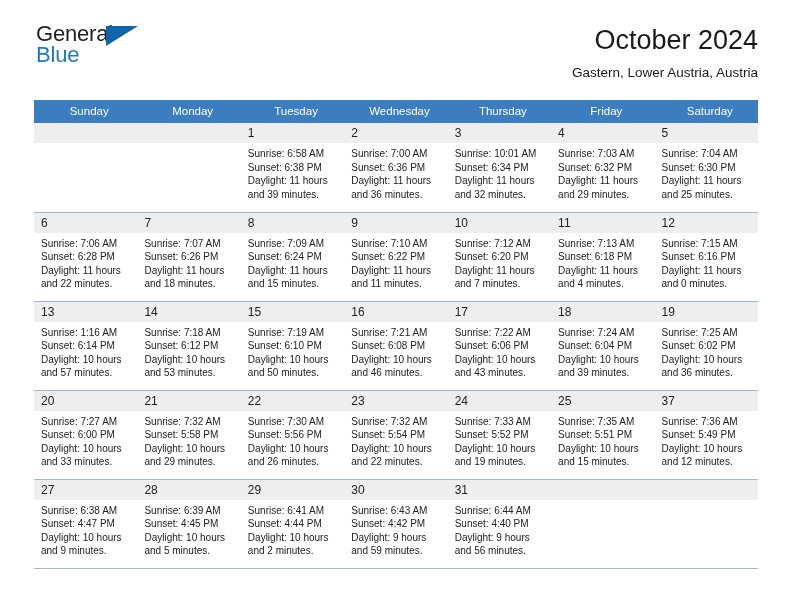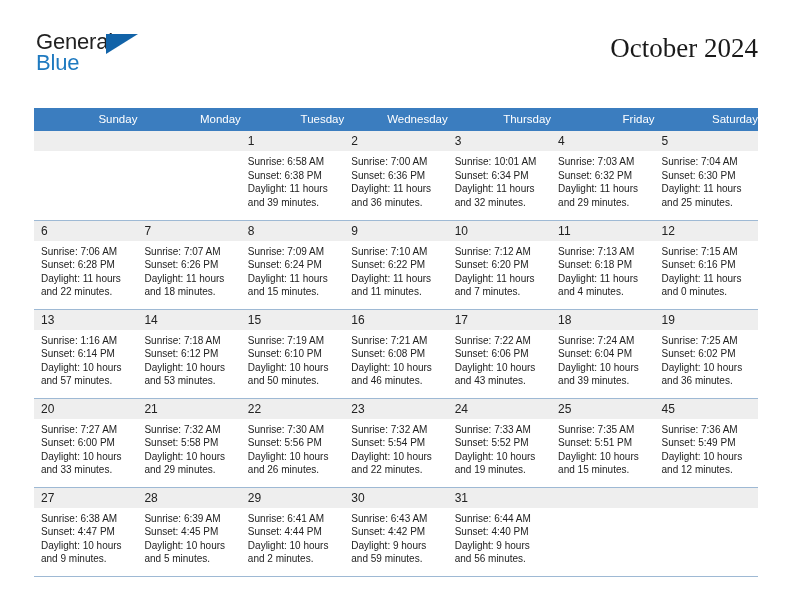--- a/index.html
+++ b/index.html
@@ -12,21 +12,21 @@
     background: #ffffff;
     font-family: "Liberation Sans", sans-serif;
     color: #1a1a1a;
     overflow: hidden;
   }
   .page {
     width: 792px;
     height: 557px;
     position: relative;
     box-sizing: border-box;
-    padding: 8px 34px;
+    padding: 0 34px;
   }
 
   
   .header {
     height: 100px;
     display: flex;
     align-items: flex-start;
     justify-content: space-between;
     padding-top: 22px;
     box-sizing: border-box;
@@ -63,41 +63,40 @@
   }
   .titles {
     text-align: right;
     padding-top: 2px;
   }
   .cal-title {
     font-size: 27px;
     font-weight: normal;
     color: #1a1a1a;
     line-height: 32px;
-    font-family: Liberation Serif, serif;
   }
   .cal-subtitle {
     font-size: 13.5px;
     color: #1a1a1a;
     line-height: 20px;
     margin-top: 7px;
   }
 
   
   .calendar {
     width: 724px;
     border-collapse: collapse;
     table-layout: fixed;
   }
   .calendar th {
     background: #3b7dbf;
     color: #ffffff;
     font-size: 11.5px;
     font-weight: normal;
-    text-align: right;
+    text-align: center;
     padding: 5px 0 6px 7px;
     height: 11px;
   }
   .calendar td {
     vertical-align: top;
     padding: 0;
     border-bottom: 1px solid #9eb9d4;
     height: 89px;
     box-sizing: border-box;
   }
@@ -130,20 +129,21 @@
   <div class="header">
 
     <div class="logo">
       <span class="logo-general">General</span>
       <span class="logo-triangle"></span>
       <span class="logo-blue">Blue</span>
     </div>
 
     <div class="titles">
       <div class="cal-title">October 2024</div>
+      <div class="cal-subtitle">Gastern, Lower Austria, Austria</div>
     </div>
 
   </div>
 
   <table class="calendar">
     <thead>
       <tr>
         <th>Sunday</th>
         <th>Monday</th>
         <th>Tuesday</th>
@@ -398,21 +398,21 @@
           <td>
             <div class="daynum">25</div>
             <div class="details">
               <div>Sunrise: 7:35 AM</div>
               <div>Sunset: 5:51 PM</div>
               <div>Daylight: 10 hours</div>
               <div>and 15 minutes.</div>
             </div>
           </td>
           <td>
-            <div class="daynum">45</div>
+            <div class="daynum">37</div>
             <div class="details">
               <div>Sunrise: 7:36 AM</div>
               <div>Sunset: 5:49 PM</div>
               <div>Daylight: 10 hours</div>
               <div>and 12 minutes.</div>
             </div>
           </td>
         </tr>
         <tr>
           <td>

